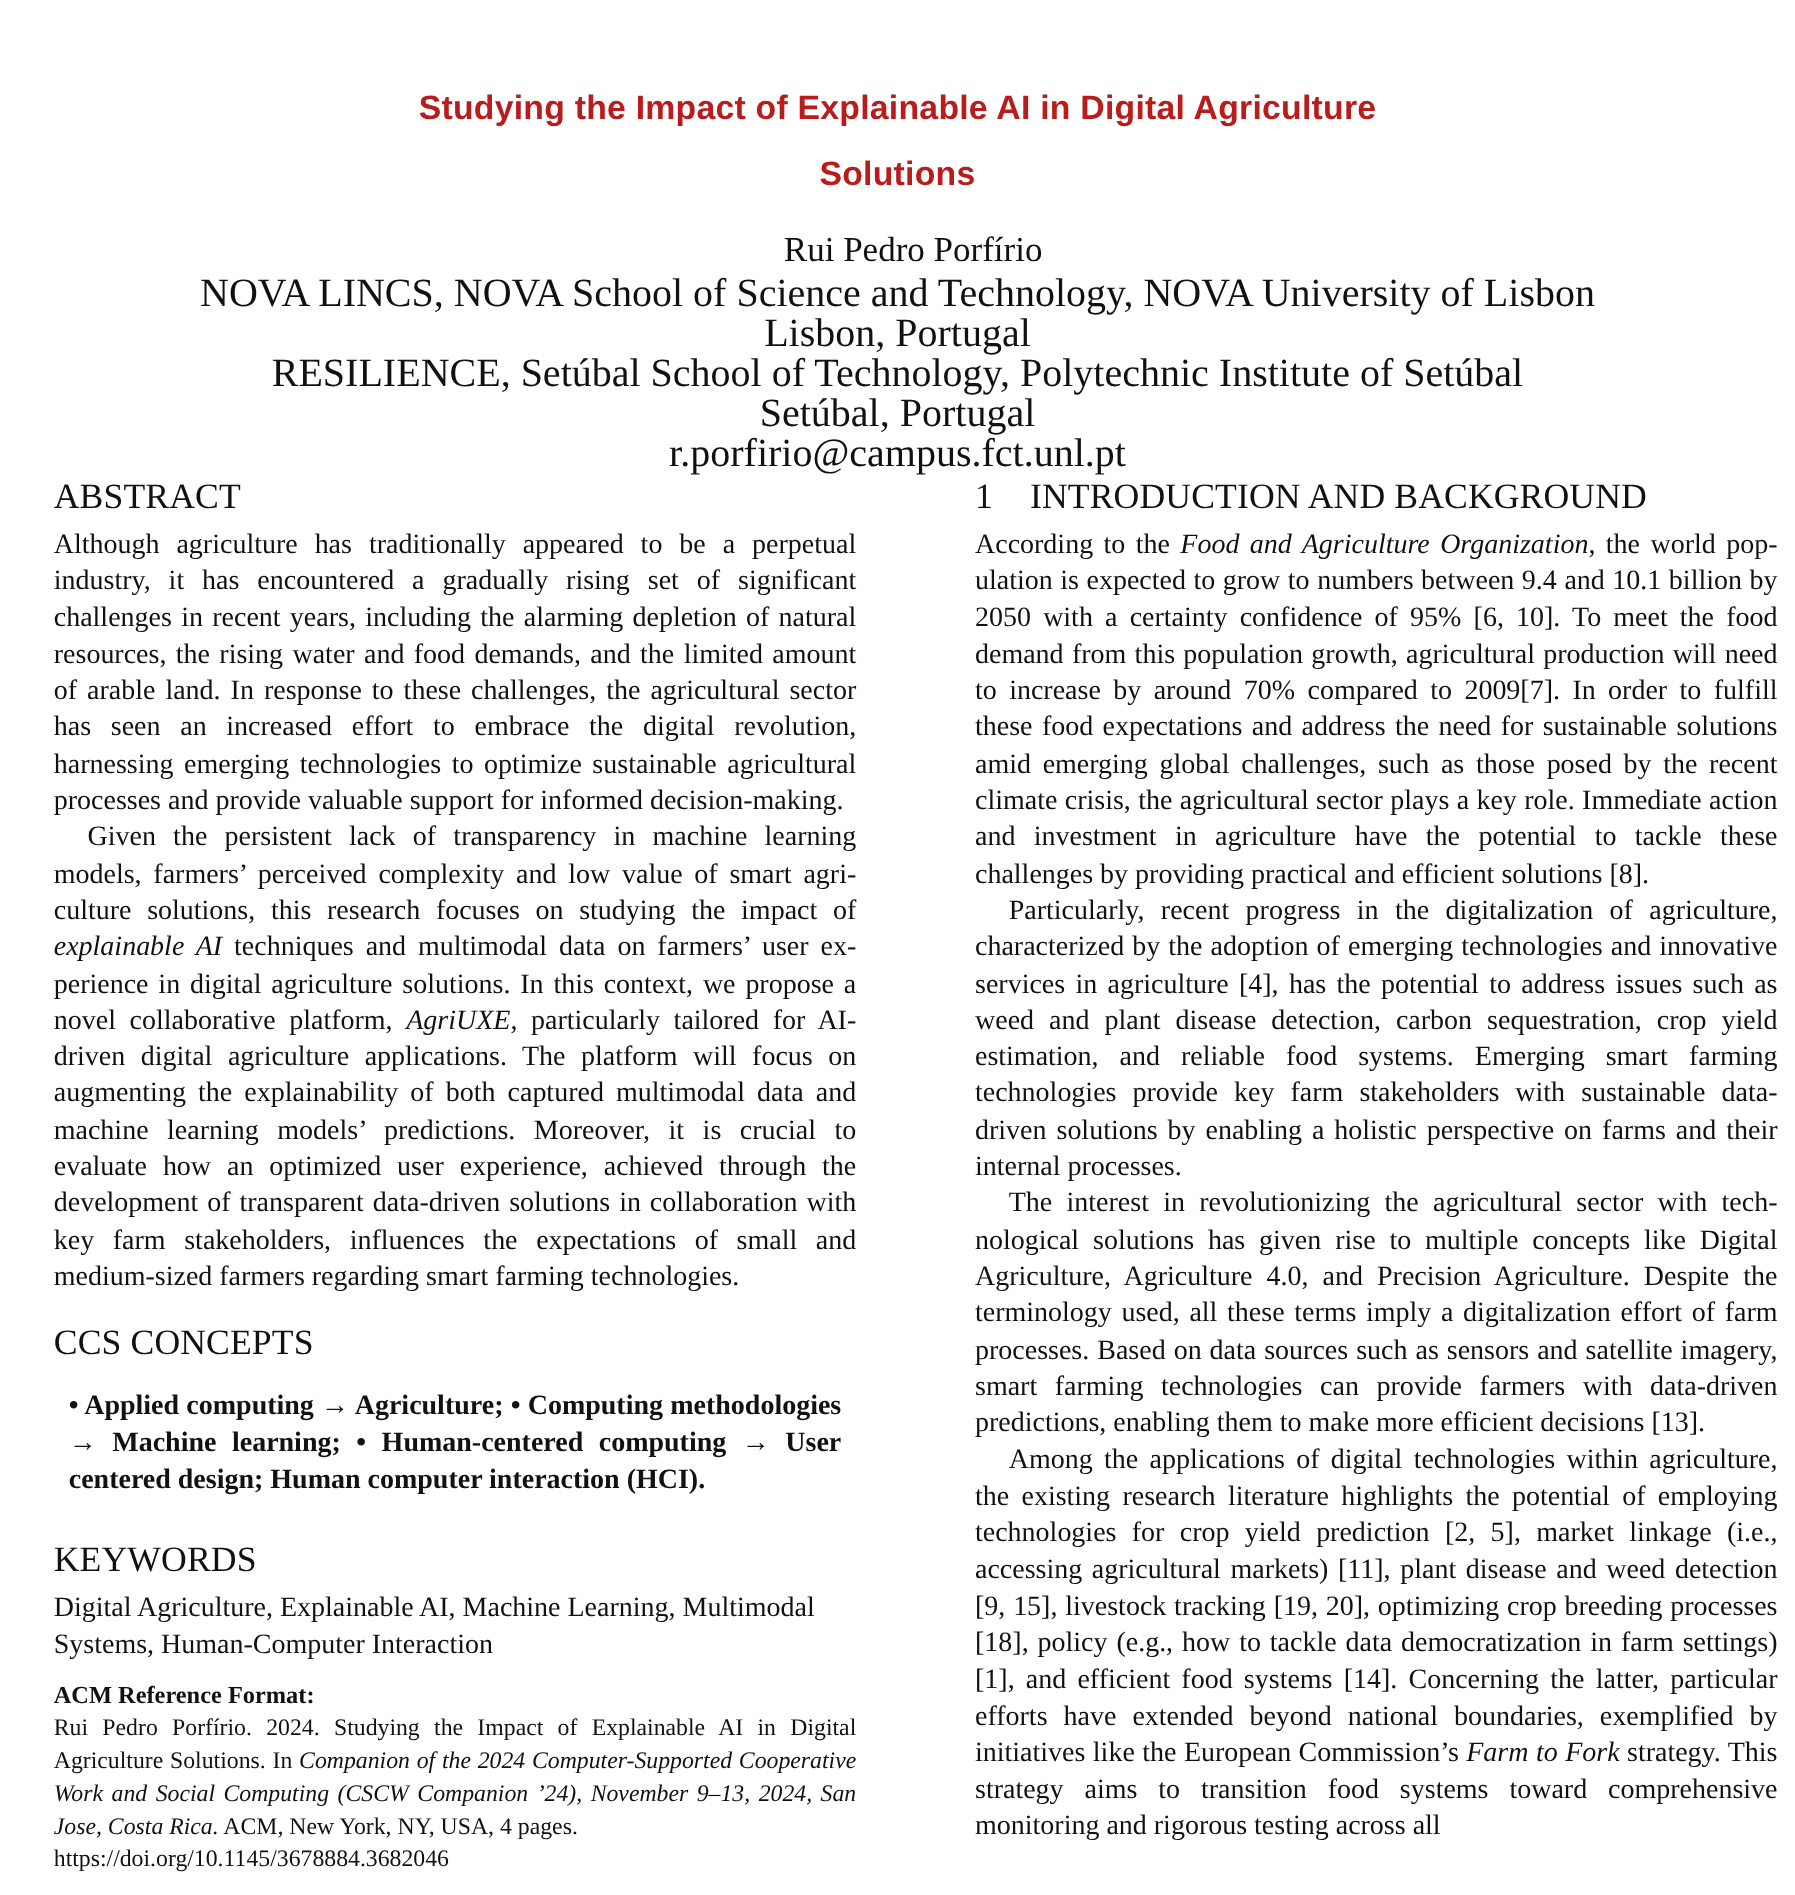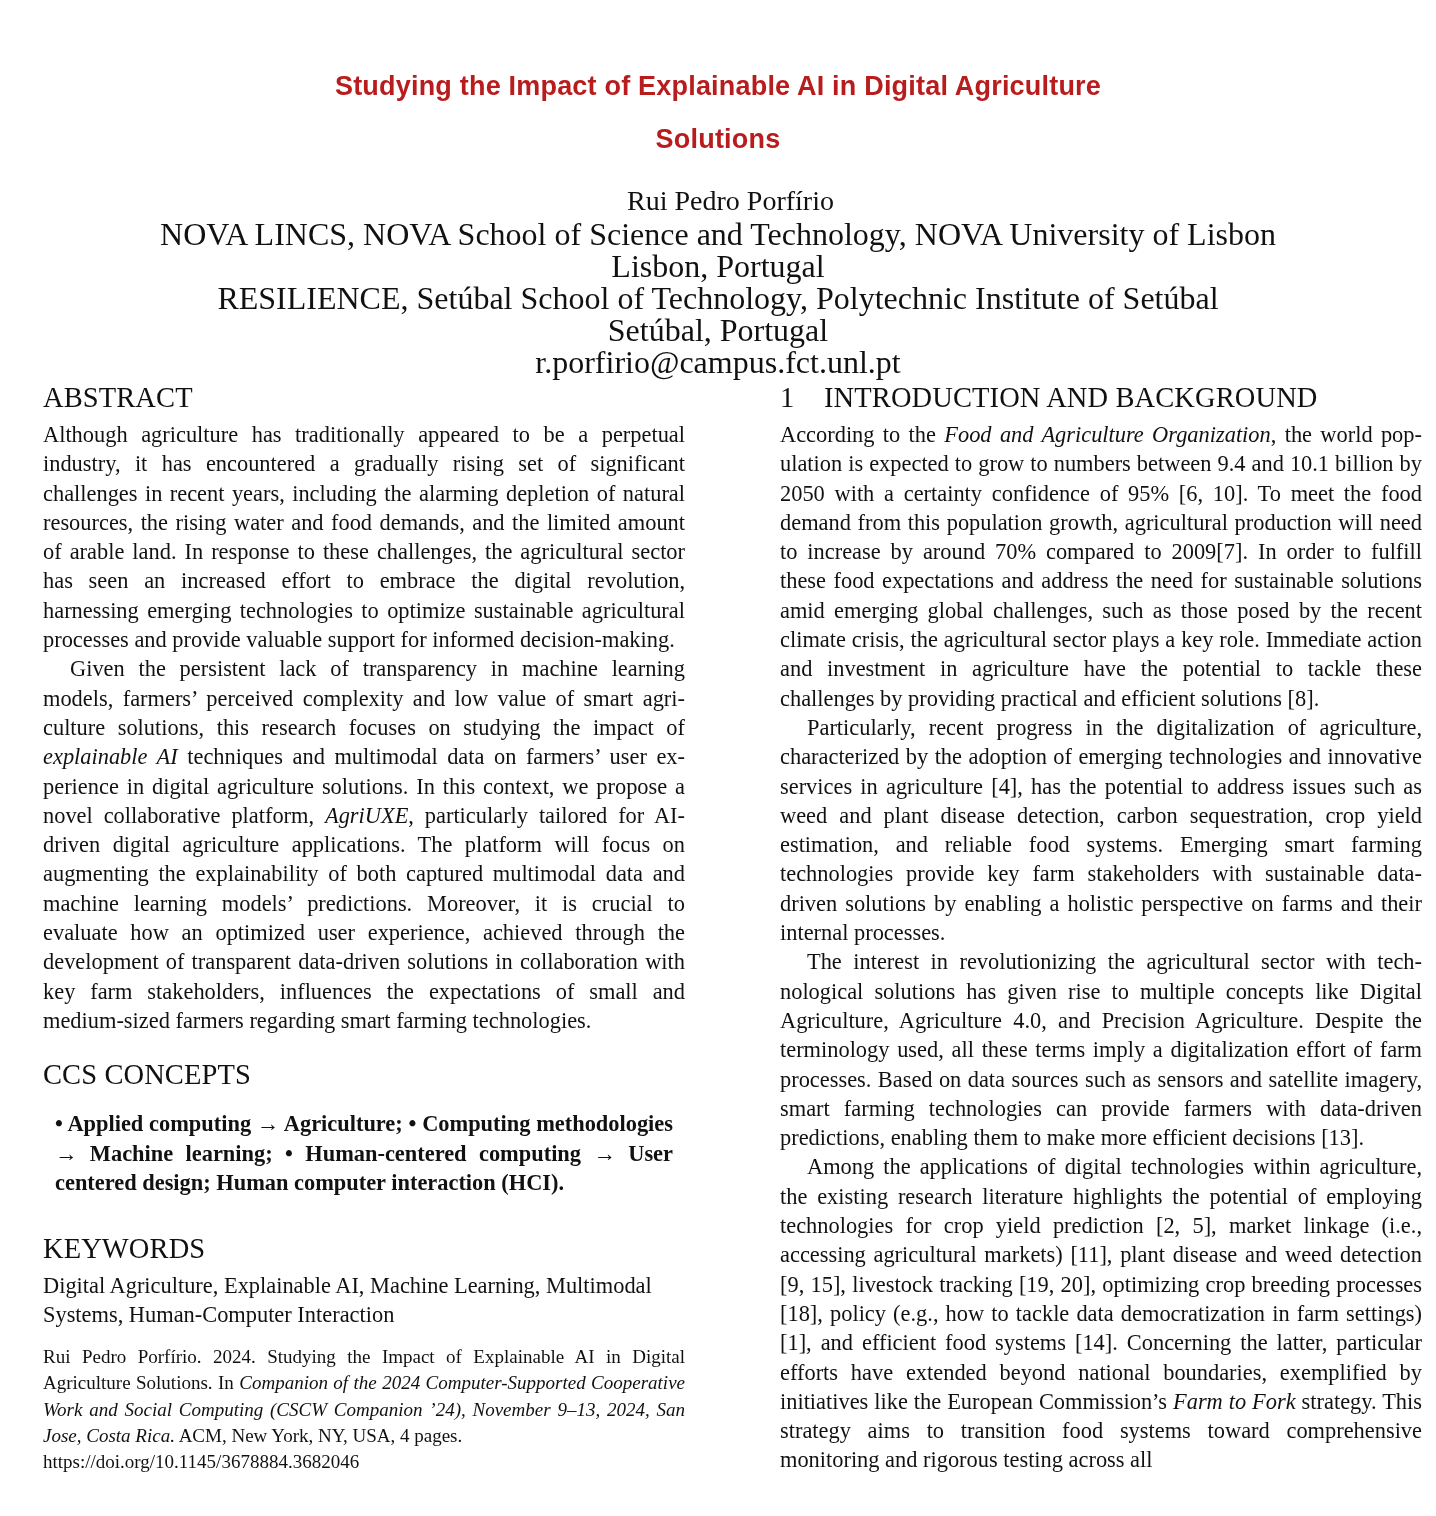--- a/index.html
+++ b/index.html
@@ -118,20 +118,21 @@
   <h2 class="section-heading">CCS CONCEPTS</h2>
   <div class="heading-gap"></div>
   <p class="ccs-text">• Applied computing → Agriculture; • Computing method­ologies → Machine learning; • Human-centered computing → User centered design; Human computer interaction (HCI).</p>
 
   <div class="gap-kw"></div>
   <h2 class="section-heading">KEYWORDS</h2>
   <div class="heading-gap"></div>
   <p class="para" style="text-align:left">Digital Agriculture, Explainable AI, Machine Learning, Multimodal Systems, Human-Computer Interaction</p>
 
   <div class="gap-ref"></div>
+  <h3 class="ref-heading">ACM Reference Format:</h3>
   <p class="ref-text"><span>Rui Pedro Porfírio. 2024. Studying the Impact of Explainable AI in Digi­tal Agriculture Solutions. In </span><em>Companion of the 2024 Computer-Supported Cooperative Work and Social Computing (CSCW Companion ’24), Novem­ber 9–13, 2024, San Jose, Costa Rica.</em><span> ACM, New York, NY, USA, 4 pages.</span><br><span>https://doi.org/10.1145/3678884.3682046</span></p>
 </div>
 
 <div class="col col-right">
   <h2 class="section-heading"><span class="sec-num">1</span><span>INTRODUCTION AND BACKGROUND</span></h2>
   <div class="heading-gap"></div>
   <p class="para"><span>According to the </span><em>Food and Agriculture Organization</em><span>, the world pop­ulation is expected to grow to numbers between 9.4 and 10.1 billion by 2050 with a certainty confidence of 95% [6, 10]. To meet the food demand from this population growth, agricultural production will need to increase by around 70% compared to 2009[7]. In order to fulfill these food expectations and address the need for sustainable solutions amid emerging global challenges, such as those posed by the recent climate crisis, the agricultural sector plays a key role. Immediate action and investment in agriculture have the poten­tial to tackle these challenges by providing practical and efficient solutions [8].</span></p>
   <p class="para indent">Particularly, recent progress in the digitalization of agriculture, characterized by the adoption of emerging technologies and in­novative services in agriculture [4], has the potential to address issues such as weed and plant disease detection, carbon sequestra­tion, crop yield estimation, and reliable food systems. Emerging smart farming technologies provide key farm stakeholders with sustainable data-driven solutions by enabling a holistic perspective on farms and their internal processes.</p>
   <p class="para indent">The interest in revolutionizing the agricultural sector with tech­nological solutions has given rise to multiple concepts like Digital Agriculture, Agriculture 4.0, and Precision Agriculture. Despite the terminology used, all these terms imply a digitalization effort of farm processes. Based on data sources such as sensors and satellite imagery, smart farming technologies can provide farmers with data-driven predictions, enabling them to make more efficient decisions [13].</p>
   <p class="para indent"><span>Among the applications of digital technologies within agricul­ture, the existing research literature highlights the potential of em­ploying technologies for crop yield prediction [2, 5], market linkage (i.e., accessing agricultural markets) [11], plant disease and weed detection [9, 15], livestock tracking [19, 20], optimizing crop breed­ing processes [18], policy (e.g., how to tackle data democratization in farm settings) [1], and efficient food systems [14]. Concerning the latter, particular efforts have extended beyond national bound­aries, exemplified by initiatives like the European Commission’s </span><em>Farm to Fork</em><span> strategy. This strategy aims to transition food systems toward comprehensive monitoring and rigorous testing across all</span></p>

